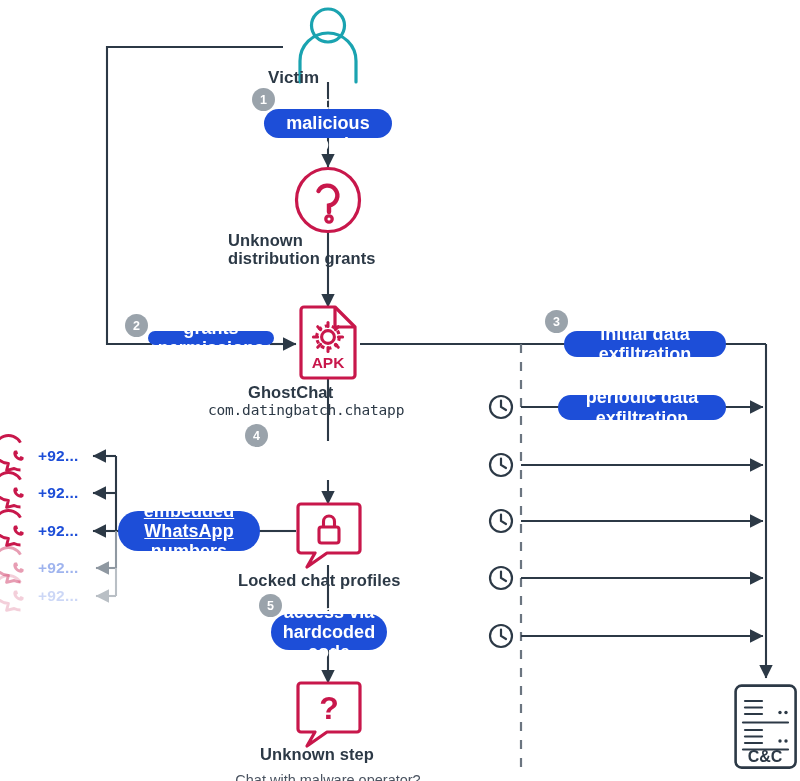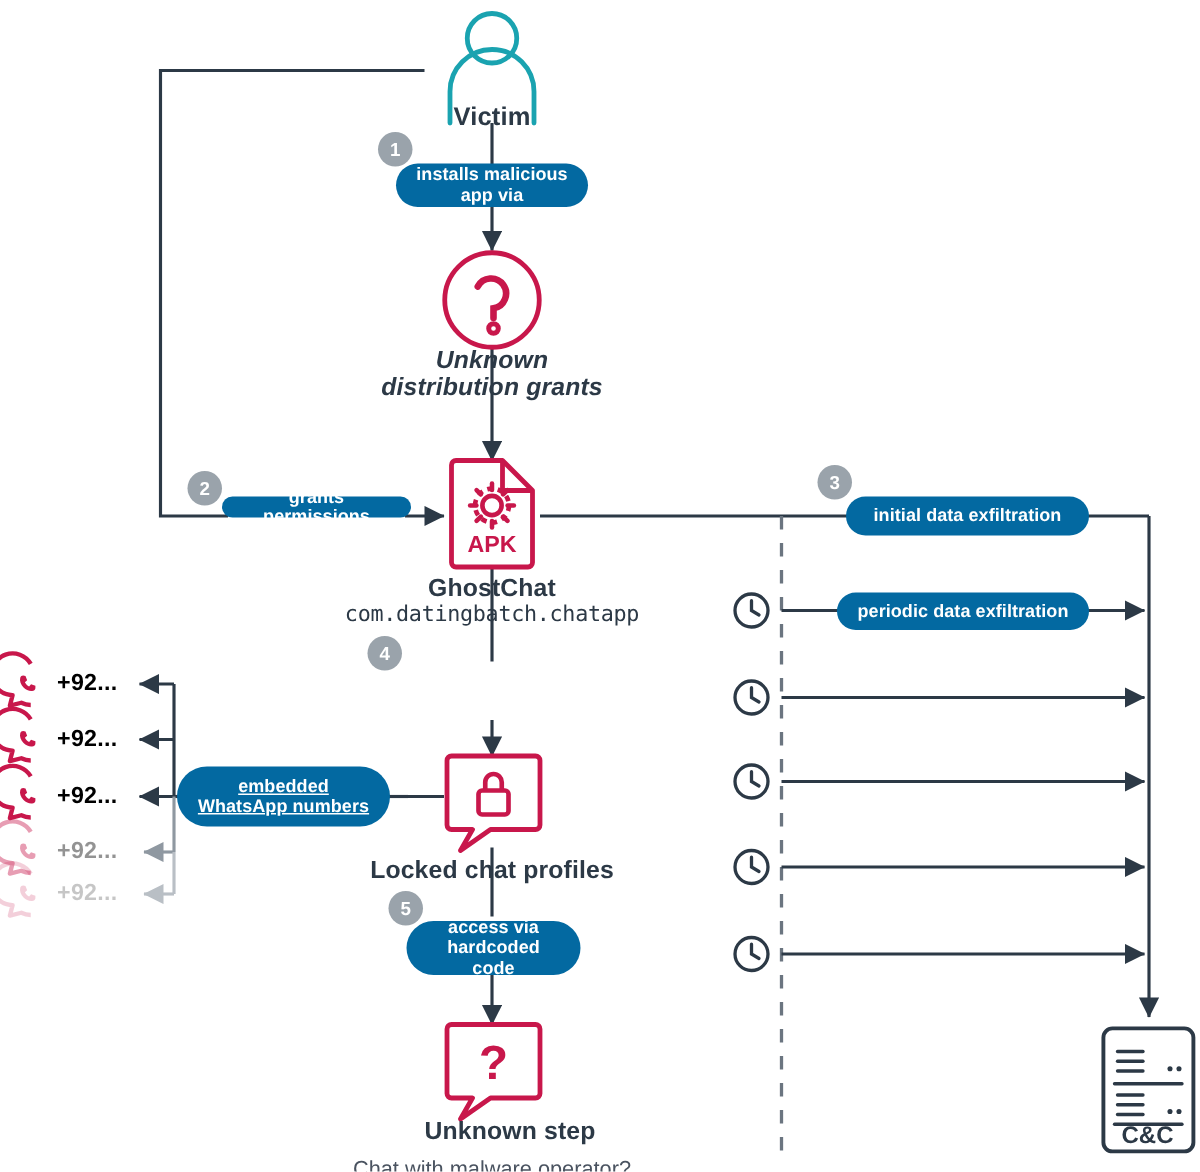--- a/index.html
+++ b/index.html
@@ -5,44 +5,44 @@
   html,body{margin:0;padding:0;background:#ffffff;}
   body{
     width:800px;height:781px;position:relative;overflow:hidden;
     font-family:"Liberation Sans","DejaVu Sans",sans-serif;
     color:#2c3946;
   }
   #stage{position:absolute;left:0;top:0;width:800px;height:781px;}
   svg.layer{position:absolute;left:0;top:0;width:800px;height:781px;overflow:visible;}
 
   .node-label{
-    position:absolute;text-align:center;font-weight:700;color:#2c3946;
+    position:absolute;text-align:left;font-weight:700;color:#2c3946;
     line-height:1.12;letter-spacing:.1px;
   }
   .node-label.mono{
     font-family:"DejaVu Sans Mono","Liberation Mono",monospace;
     font-weight:400;font-size:14.5px;letter-spacing:-.2px;
   }
   .sublabel{
     position:absolute;text-align:center;font-weight:400;font-size:14.5px;color:#4a5360;
   }
 
   .pill{
-    position:absolute;background:#0369a1;color:#ffffff;border-radius:999px;
-    font-weight:700;font-size:12px;line-height:1.12;text-align:center;
+    position:absolute;background:#1d4ed8;color:#ffffff;border-radius:999px;
+    font-weight:700;font-size:18px;line-height:1.12;text-align:center;
     display:flex;align-items:center;justify-content:center;
     padding:5px 13px;box-sizing:border-box;letter-spacing:.05px;
   }
   .step-badge{
     position:absolute;width:23px;height:23px;border-radius:50%;
     background:#9aa3ab;color:#ffffff;font-size:12.5px;font-weight:700;
     display:flex;align-items:center;justify-content:center;
     box-sizing:border-box;
   }
-  .wa-num{font-weight:700;font-size:15.5px;color:#000000;letter-spacing:.2px;}
+  .wa-num{font-weight:700;font-size:15.5px;color:#1d4ed8;letter-spacing:.2px;}
 </style>
 </head>
 <body>
 
 <div id="stage">
 
   <svg class="layer" viewBox="0 0 800 781">
     <defs>
       <marker id="arr" markerWidth="7" markerHeight="7" refX="6.2" refY="3.2" orient="auto">
         <path d="M0,0 L6.4,3.2 L0,6.4 z" fill="#2c3946"></path>
@@ -218,21 +218,21 @@
       <path d="M10.4,9.4 c-0.9,0 -1.6,0.6 -1.9,1.5 c-0.6,2.1 0.4,4.6 2.2,6.4 c1.8,1.8 4.3,2.8 6.4,2.2 c0.9,-0.3 1.5,-1 1.5,-1.9 l0,-1.4 l-2.9,-1.1 l-1.3,1.5 c-1.2,-0.6 -2.2,-1.6 -2.8,-2.8 l1.5,-1.3 l-1.1,-2.9 Z" fill="#c8174b"></path>
     </g>
     <g transform="translate(5,581)" opacity="0.2">
       <path d="M15.5,1.6 a13.9,13.9 0 1 0 -12.1,20.8 L1.6,29.4 L9.2,27.5 a13.9,13.9 0 0 0 6.3,1.5" fill="none" stroke="#c8174b" stroke-width="2.9" stroke-linejoin="round"></path>
       <path d="M10.4,9.4 c-0.9,0 -1.6,0.6 -1.9,1.5 c-0.6,2.1 0.4,4.6 2.2,6.4 c1.8,1.8 4.3,2.8 6.4,2.2 c0.9,-0.3 1.5,-1 1.5,-1.9 l0,-1.4 l-2.9,-1.1 l-1.3,1.5 c-1.2,-0.6 -2.2,-1.6 -2.8,-2.8 l1.5,-1.3 l-1.1,-2.9 Z" fill="#c8174b"></path>
     </g>
   </svg>
 
   <div class="node-label" style="left:268px;top:68px;width:120px;font-size:17px;">Victim</div>
 
-  <div class="node-label" style="left:228px;top:231px;width:200px;font-size:16.5px;font-style:italic;">
+  <div class="node-label" style="left:228px;top:231px;width:200px;font-size:16.5px;">
     <div>Unknown</div>
     <div>distribution grants</div>
   </div>
 
   <div class="node-label" style="left:248px;top:383px;width:160px;font-size:16.5px;">GhostChat</div>
   <div class="node-label mono" style="left:208px;top:402px;width:240px;">com.datingbatch.chatapp</div>
 
   <div class="node-label" style="left:238px;top:571px;width:180px;font-size:16.5px;">Locked chat profiles</div>
 
   <div class="node-label" style="left:260px;top:745px;width:160px;font-size:16.5px;">Unknown step</div>

